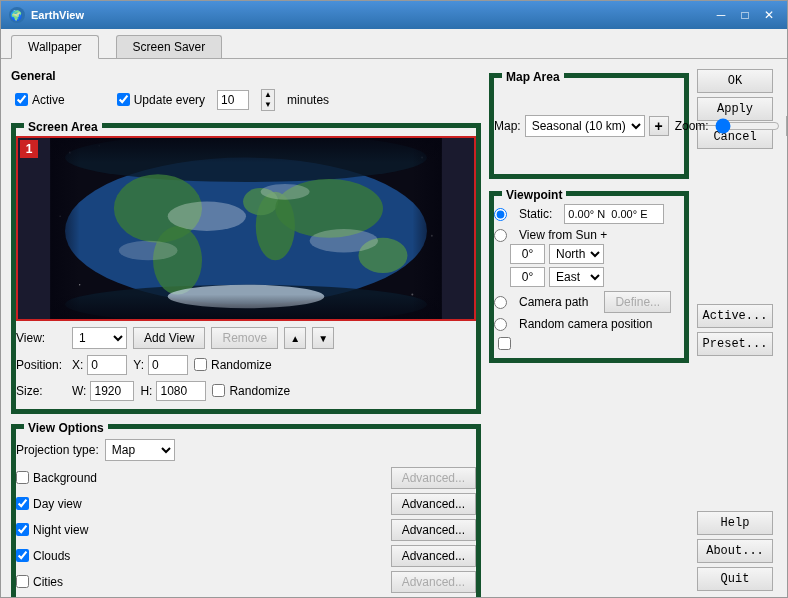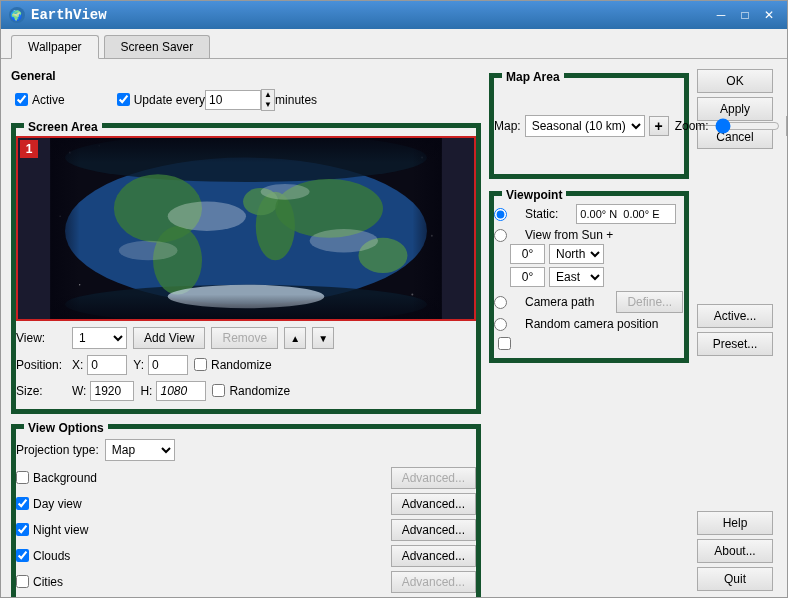--- a/index.html
+++ b/index.html
@@ -42,23 +42,22 @@
       width: 16px;
       height: 16px;
       background: #2c6fad;
       border-radius: 50%;
       display: flex;
       align-items: center;
       justify-content: center;
       font-size: 10px;
     }
     .title-text {
-      font-size: 14px;
+      font-size: 11px;
       font-weight: 600;
-      font-family: Liberation Mono, monospace;
     }
     .title-controls {
       display: flex;
       gap: 4px;
     }
     .title-btn {
       width: 20px;
       height: 20px;
       background: transparent;
       border: none;
@@ -75,21 +74,21 @@
       display: flex;
       flex-direction: column;
       padding: 0;
       overflow: hidden;
     }
 
     
     .tabs {
       display: flex;
       padding: 6px 10px 0;
-      gap: 3px;
+      gap: 15px;
       border-bottom: 1px solid #aaa;
       margin-bottom: 6px;
     }
     .tab {
       padding: 4px 16px;
       border: 1px solid #aaa;
       border-bottom: none;
       background: #ddd;
       cursor: pointer;
       font-size: 12px;
@@ -140,21 +139,21 @@
     }
     .checkbox-label {
       display: flex;
       align-items: flex-start;
       gap: 4px;
       font-size: 12px;
     }
     .update-row {
       display: flex;
       align-items: center;
-      gap: 0;
+      gap: 12px;
       padding-left: 32px;
     }
     input[type="checkbox"] {
       width: 13px;
       height: 13px;
       cursor: pointer;
     }
     input[type="text"], input[type="number"] {
       border: 1px solid #aaa;
       background: white;
@@ -349,21 +348,21 @@
     
     .viewpoint-content {
       display: flex;
       flex-direction: column;
       gap: 4px;
       margin-top: 2px;
     }
     .radio-row {
       display: flex;
       align-items: center;
-      gap: 18px;
+      gap: 12px;
       font-size: 12px;
     }
     .sun-row {
       display: flex;
       align-items: center;
       gap: 4px;
     }
     .degree-input {
       width: 35px;
       border: 1px solid #aaa;
@@ -384,20 +383,21 @@
     .right-btn {
       width: 76px;
       height: 24px;
       border: 1px solid #aaa;
       background: linear-gradient(to bottom, #f5f5f5, #e0e0e0);
       cursor: pointer;
       font-size: 12px;
       display: flex;
       align-items: center;
       justify-content: center;
+      font-family: Liberation Mono, monospace;
     }
     .spacer { flex: 1; }
   </style>
 </head>
 <body>
 
 <div class="window">
 
   <div class="title-bar">
     <div class="title-bar-left">
@@ -427,21 +427,21 @@
           <div class="general-row">
             <label class="checkbox-label">
               <input type="checkbox" checked="" style="">
               <span>Active</span>
             </label>
             <div class="update-row">
               <label class="checkbox-label">
                 <input type="checkbox" checked="" style="">
                 <span>Update every</span>
               </label>
-              <input type="text" value="10" style="width: 56px;">
+              <input type="text" value="10" style="width: 32px;">
               <div style="display:flex;flex-direction:column;border:1px solid #aaa;width:14px;">
                 <button style="height:10px;font-size:8px;border:none;background:#eee;cursor:pointer;padding:0;line-height:1;">▲</button>
                 <button style="height:10px;font-size:8px;border:none;background:#eee;cursor:pointer;padding:0;line-height:1;">▼</button>
               </div>
               <span>minutes</span>
             </div>
           </div>
         </div>
 
         <div class="group-box">
@@ -539,21 +539,21 @@
             </div>
 
             <div class="size-row">
               <span class="label-text">Size:</span>
               <div class="field-group">
                 <span>W:</span>
                 <input type="text" value="1920" style="width: 44px;">
               </div>
               <div class="field-group">
                 <span>H:</span>
-                <input type="text" value="1080" style="width: 50px; font-style: italic;">
+                <input type="text" value="1080" style="width: 50px;">
               </div>
               <label class="checkbox-label">
                 <input type="checkbox" style="">
                 <span>Randomize</span>
               </label>
             </div>
           </div>
         </div>
 
         <div class="group-box">

